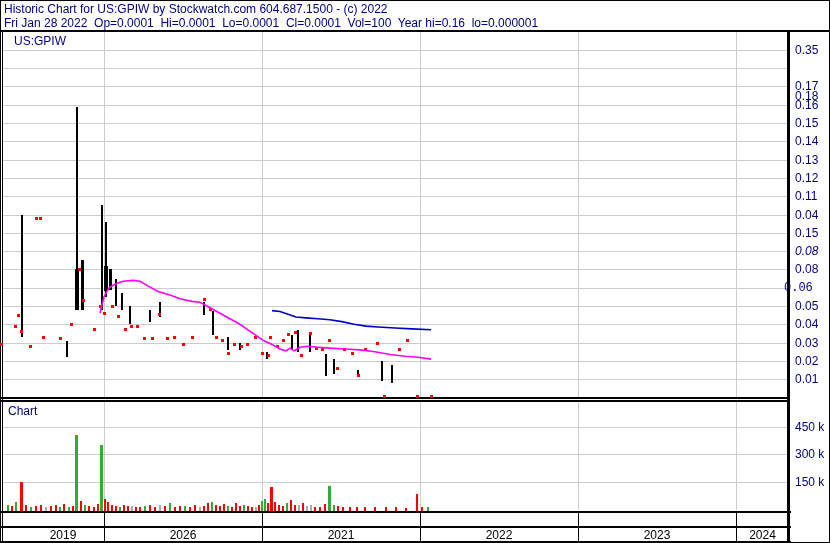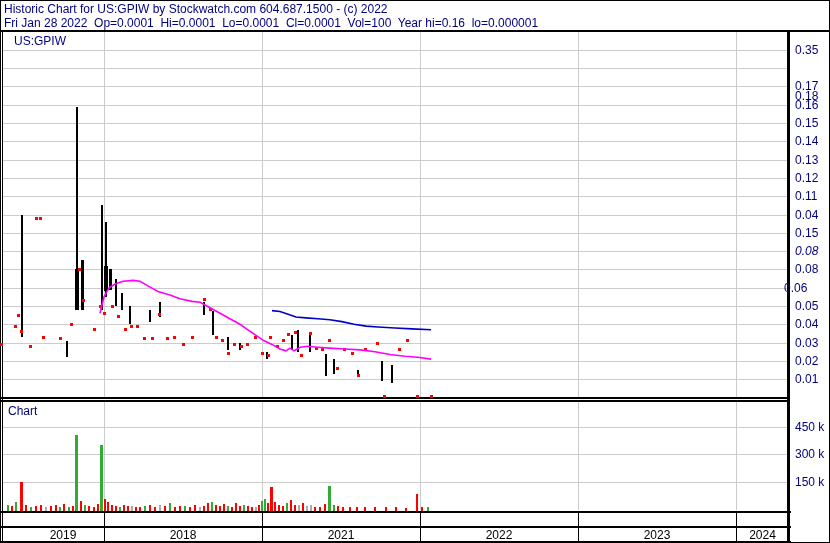--- a/index.html
+++ b/index.html
@@ -263,39 +263,39 @@
       <div class="ylab" style="left: 795px; top: 97.7px;">0.16</div>
       <div class="ylab" style="left: 795px; top: 116px;">0.15</div>
       <div class="ylab" style="left: 795px; top: 134.3px;">0.14</div>
       <div class="ylab" style="left: 795px; top: 152.6px;">0.13</div>
       <div class="ylab" style="left: 795px; top: 170.9px;">0.12</div>
       <div class="ylab" style="left: 795px; top: 189.2px;">0.11</div>
       <div class="ylab" style="left: 795px; top: 207.5px;">0.04</div>
       <div class="ylab" style="left: 795px; top: 225.8px;">0.15</div>
       <div class="ylab" style="left: 795px; top: 244.1px; font-style: italic;">0.08</div>
       <div class="ylab" style="left: 795px; top: 262.4px;">0.08</div>
-      <div class="ylab" style="left: 784px; top: 280.7px;">0.06</div>
+      <div class="ylab" style="left: 784px; top: 280.7px; font-family: Liberation Mono, monospace;">0.06</div>
       <div class="ylab" style="left: 795px; top: 299px;">0.05</div>
       <div class="ylab" style="left: 795px; top: 317.3px;">0.04</div>
       <div class="ylab" style="left: 795px; top: 335.6px;">0.03</div>
       <div class="ylab" style="left: 795px; top: 353.9px;">0.02</div>
       <div class="ylab" style="left: 795px; top: 372.2px;">0.01</div>
       <div class="ylab" style="left: 795px; top: 420.1px;">450 k</div>
       <div class="ylab" style="left: 795px; top: 447.4px;">300 k</div>
       <div class="ylab" style="left: 795px; top: 474.7px;">150 k</div>
     </div>
 
   <div id="xAxis">
       <div class="blk" style="left: 2px; top: 513px; width: 1px; height: 28px;"></div>
       <div class="blk" style="left: 104px; top: 513px; width: 1px; height: 28px;"></div>
       <div class="blk" style="left: 262px; top: 513px; width: 1px; height: 28px;"></div>
       <div class="blk" style="left: 420px; top: 513px; width: 1px; height: 28px;"></div>
       <div class="blk" style="left: 578px; top: 513px; width: 1px; height: 28px;"></div>
       <div class="blk" style="left: 736px; top: 513px; width: 1px; height: 28px;"></div>
       <div class="blk" style="left: 789px; top: 513px; width: 1px; height: 28px;"></div>
       <div class="yrlab" style="left: 12px; top: 528.5px; width: 102px;">2019</div>
-      <div class="yrlab" style="left: 104px; top: 528.5px; width: 158px;">2018</div>
+      <div class="yrlab" style="left: 104px; top: 528.5px; width: 158px;">2026</div>
       <div class="yrlab" style="left: 262px; top: 528.5px; width: 158px;">2021</div>
       <div class="yrlab" style="left: 420px; top: 528.5px; width: 158px;">2022</div>
       <div class="yrlab" style="left: 578px; top: 528.5px; width: 158px;">2023</div>
       <div class="yrlab" style="left: 736px; top: 528.5px; width: 53px;">2024</div>
     </div>
 </div>
 
 </body></html>

